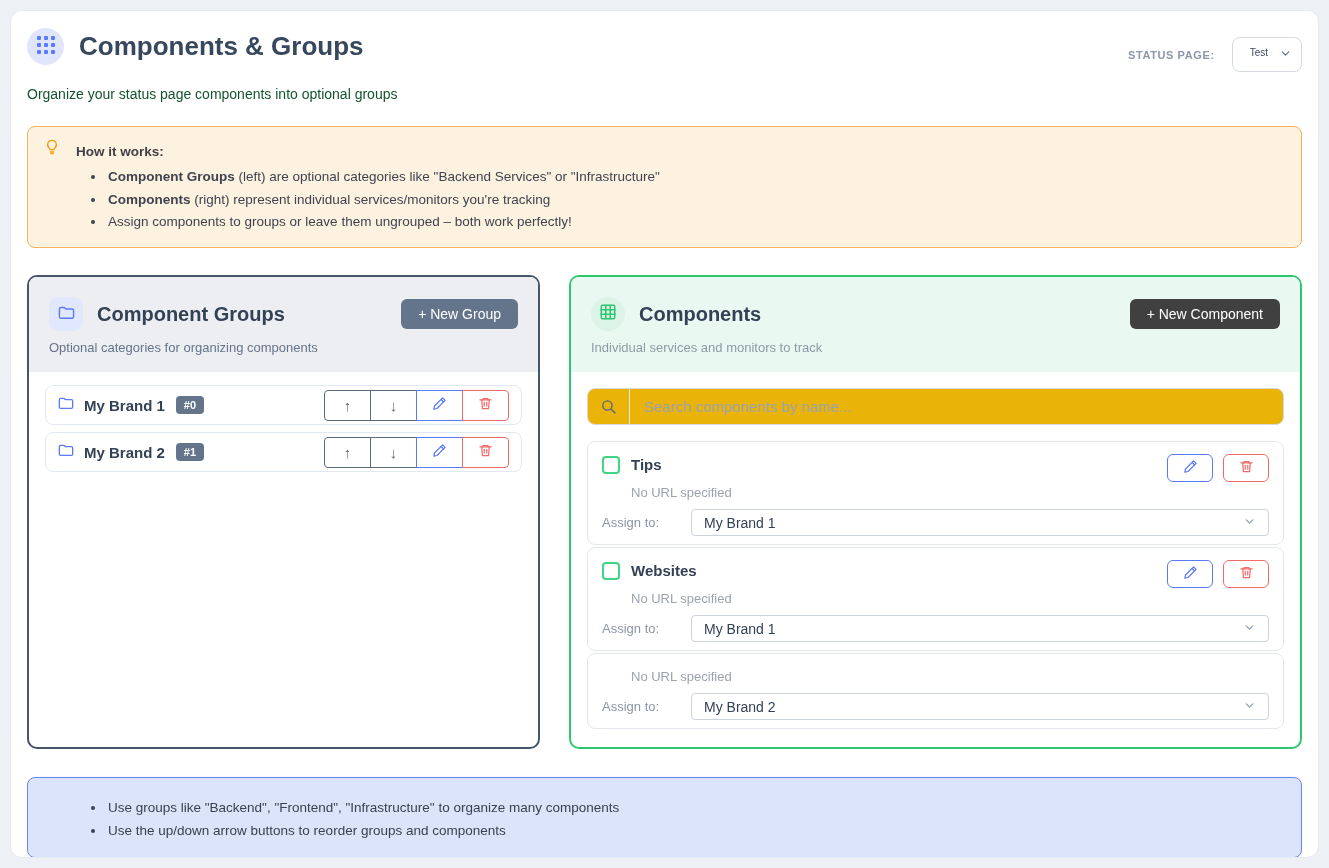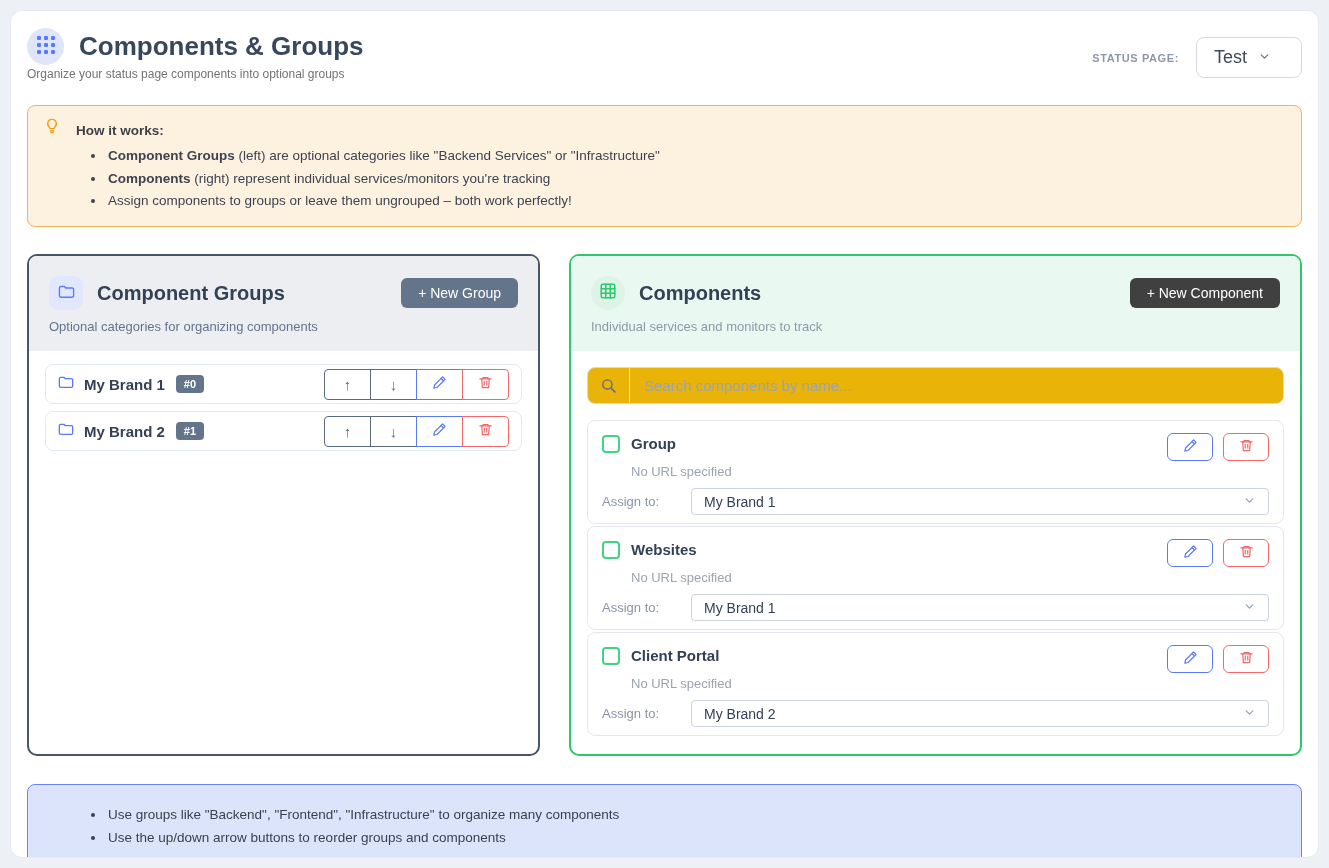--- a/index.html
+++ b/index.html
@@ -12,25 +12,25 @@
     margin: 10px; height: 848px; background: #fff;
     border: 1px solid #e7eaee; border-radius: 12px;
     padding: 17px 16px; overflow: hidden;
   }
   
   .header { display: flex; justify-content: space-between; align-items: flex-start; }
   .title-row { display: flex; align-items: center; gap: 15px; }
   .app-badge { width: 37px; height: 37px; border-radius: 50%; background: #dfe6fc;
     display: flex; align-items: center; justify-content: center; flex: none; }
   .page-title { font-size: 26px; font-weight: 700; color: #37475c; margin: 0; }
-  .page-subtitle { margin-top: 2px; font-size: 12px; color: #737373; }
+  .page-subtitle { margin-top: 21px; font-size: 14px; color: #14532d; }
   .status-ctl { display: flex; align-items: center; gap: 17px; margin-top: 9px; }
   .status-label { font-size: 11px; color: #8d97a8; letter-spacing: .6px; font-weight: 600; }
   .status-select { display: flex; align-items: flex-start; gap: 11px; border: 1px solid #d4d9e0;
-    border-radius: 8px; padding: 9px 30px 9px 17px; font-size: 18px; color: #3f4a5a;
+    border-radius: 8px; padding: 9px 9px 9px 17px; font-size: 10px; color: #3f4a5a;
     background: #fff; cursor: pointer; }
   
   .info-box { margin-top: 24px; background: #fdf1e0; border: 1px solid #f2b35c;
     border-radius: 8px; padding: 12px 16px 13px; }
   .box-title-row { display: flex; align-items: flex-end; gap: 16px; }
   .box-title { font-size: 13.5px; font-weight: 700; color: #3f3f46; }
   .box-list { margin: 7px 0 0; padding-left: 62px; font-size: 13.5px; color: #3f4350; line-height: 1.68; }
   .box-list li { padding-left: 2px; }
   .tips-box { margin-top: 28px; background: #dbe4fb; border: 1px solid #6c86f0;
     border-radius: 8px; padding: 12px 16px 14px; }
@@ -271,21 +271,21 @@
                 <path d="M15.5 15.5L21 21"></path>
               </svg>
           </span>
           <input class="search-input" type="text" placeholder="Search components by name..." style="">
         </div>
         <div class="comp-list">
 
             <div class="comp-card">
               <div class="comp-top">
                 <span class="checkbox"></span>
-                <span class="comp-name">Group</span>
+                <span class="comp-name">Tips</span>
                 <span class="comp-actions">
                   <button class="icon-btn edit-btn">
                     <span>
                       <svg width="15" height="15" viewBox="0 0 24 24" fill="none" stroke="#5b7af9" stroke-width="2" stroke-linecap="round" stroke-linejoin="round">
                         <path d="M17 3l4 4L8 20l-5 1 1-5z"></path>
                         <path d="M14.5 5.5l4 4"></path>
                       </svg>
                     </span>
                   </button>
                   <button class="icon-btn del-btn">
@@ -347,44 +347,20 @@
                   <span>
                     <svg width="13" height="13" viewBox="0 0 24 24" fill="none" stroke="#94a3b8" stroke-width="2.4" stroke-linecap="round" stroke-linejoin="round">
                       <path d="M6 9l6 6 6-6"></path>
                     </svg>
                   </span>
                 </div>
               </div>
             </div>
 
             <div class="comp-card">
-              <div class="comp-top">
-                <span class="checkbox"></span>
-                <span class="comp-name">Client Portal</span>
-                <span class="comp-actions">
-                  <button class="icon-btn edit-btn">
-                    <span>
-                      <svg width="15" height="15" viewBox="0 0 24 24" fill="none" stroke="#5b7af9" stroke-width="2" stroke-linecap="round" stroke-linejoin="round">
-                        <path d="M17 3l4 4L8 20l-5 1 1-5z"></path>
-                        <path d="M14.5 5.5l4 4"></path>
-                      </svg>
-                    </span>
-                  </button>
-                  <button class="icon-btn del-btn">
-                    <span>
-                      <svg width="15" height="15" viewBox="0 0 24 24" fill="none" stroke="#f16a6a" stroke-width="2" stroke-linecap="round" stroke-linejoin="round">
-                        <path d="M3 6h18"></path>
-                        <path d="M8 6V4h8v2"></path>
-                        <path d="M6 6l1 14h10l1-14"></path>
-                        <path d="M10 10v6M14 10v6"></path>
-                      </svg>
-                    </span>
-                  </button>
-                </span>
-              </div>
               <div class="comp-url">No URL specified</div>
               <div class="assign-row">
                 <span class="assign-label">Assign to:</span>
                 <div class="assign-select">
                   <span>My Brand 2</span>
                   <span>
                     <svg width="13" height="13" viewBox="0 0 24 24" fill="none" stroke="#94a3b8" stroke-width="2.4" stroke-linecap="round" stroke-linejoin="round">
                       <path d="M6 9l6 6 6-6"></path>
                     </svg>
                   </span>

